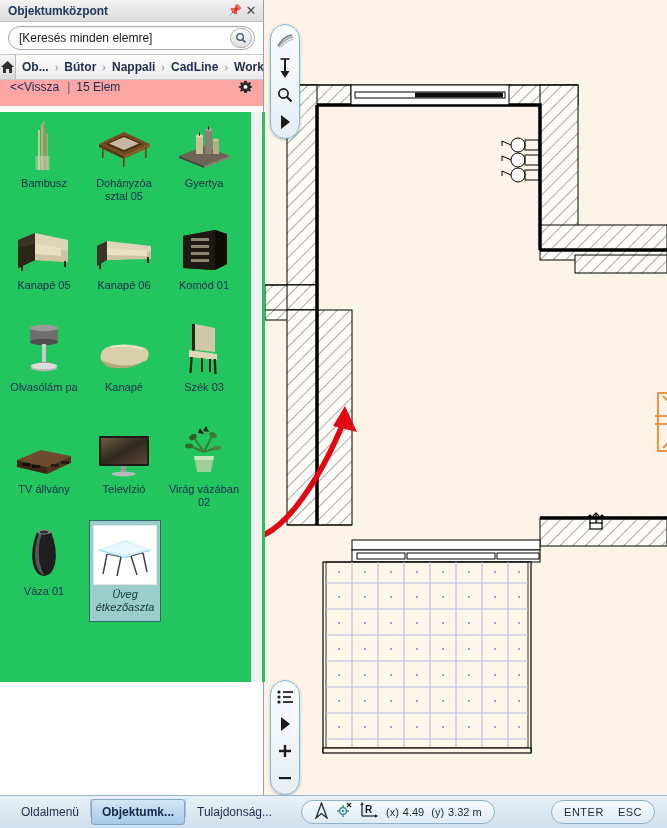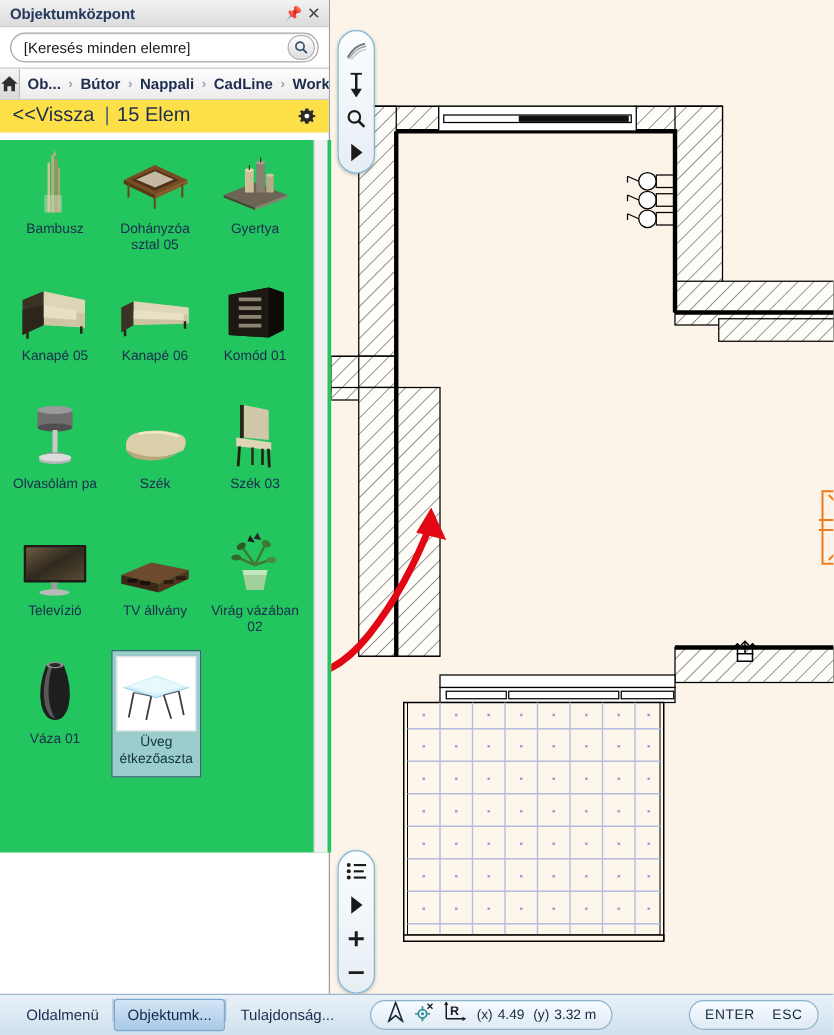--- a/index.html
+++ b/index.html
@@ -83,23 +83,23 @@
     font-size: 12px; color: #1c2d4f;
     padding: 0 6px; cursor: pointer; white-space: nowrap;
   }
   .crumb-sep {
     width: 9px; display: flex; align-items: center;
     color: #9aa4b5; font-size: 11px;
   }
 
   
   #info-row {
-    height: 26px; display: flex; align-items: center;
-    padding: 0 10px; font-size: 16px; color: #1c2d4f;
-    background: #fde047;
+    height: 26px; display: flex; align-items: flex-start;
+    padding: 0 10px; font-size: 12px; color: #1c2d4f;
+    background: #fca5a5;
   }
   #back-link { cursor: pointer; }
   #item-count { margin-left: 6px; }
   #gear-btn { margin-left: auto; cursor: pointer; display: flex; }
 
   
   #item-grid {
     position: absolute; left: 0; top: 112px;
     width: 284px; height: 570px;
     background: #22c55e;
@@ -125,21 +125,21 @@
   }
   .item-cell.selected .item-thumb {
     background: #fff; border: 1px solid #e4e4e4;
     width: 64px; height: 60px;
   }
   .item-label {
     font-size: 11px; color: #1c2d4f;
     text-align: center; line-height: 13px;
     margin-top: 3px; width: 74px;
   }
-  .item-cell.selected .item-label { color: #10333a; }
+  .item-cell.selected .item-label { color: #10333a; font-style: italic; }
 
   
   #grid-scroll {
     position: absolute; right: 1px; top: 112px;
     width: 11px; height: 570px;
     background: #f1f1f1; border-left: 1px solid #dcdcdc;
   }
   #grid-scroll .thumb {
     position: absolute; top: 0; left: 1px;
     width: 9px; height: 0px; background: #cdcdcd; border-radius: 2px;
@@ -182,21 +182,21 @@
   }
   #tabs { display: flex; align-items: flex-start; padding-left: 10px; gap: 0; }
   .tab {
     font-size: 12px; color: #1c2d4f;
     padding: 5px 10px; cursor: pointer;
     border: 1px solid transparent; border-radius: 3px;
   }
   .tab.active {
     background: linear-gradient(to bottom,#d3e6f6,#a8c9e6);
     border: 1px solid #7fa8cc;
-    color: #12284a; font-weight: normal;
+    color: #12284a; font-weight: bold;
   }
   .tab-sep { width: 1px; height: 18px; background: #a9bdd0; }
 
   #status-pill, #keys-pill {
     height: 24px; border-radius: 12px;
     background: linear-gradient(to bottom,#f6fbff,#dfeaf4);
     border: 1px solid #8fb3cd;
     display: flex; align-items: center;
     padding: 0 12px; gap: 7px;
   }
@@ -374,72 +374,72 @@
       </div>
 
       <div class="item-cell">
         <div class="item-thumb">
           <svg width="62" height="44" viewBox="0 0 62 44">
             <path d="M8 26 Q6 14 18 12 Q36 8 52 14 Q58 17 54 26 Q38 34 20 32 Q10 31 8 26 Z" fill="#d9cfa8"></path>
             <path d="M8 26 Q22 33 40 31 Q52 29 54 26 Q40 36 22 34 Q11 33 8 26 Z" fill="#b6a87c"></path>
             <path d="M18 13 Q34 10 50 15" fill="none" stroke="#efe7c8" stroke-width="2"></path>
           </svg>
         </div>
-        <div class="item-label">Szék</div>
+        <div class="item-label">Kanapé</div>
       </div>
 
       <div class="item-cell">
         <div class="item-thumb">
           <svg width="50" height="58" viewBox="0 0 50 58">
             <polygon points="16,4 36,8 36,32 16,30" fill="#cfc7a8"></polygon>
             <polygon points="13,4 16,4 16,30 13,32" fill="#2b2519"></polygon>
             <polygon points="10,30 38,34 38,40 10,37" fill="#ddd5b5"></polygon>
             <rect x="11" y="37" width="2.2" height="16" fill="#24200f" transform="rotate(4 12 45)"></rect>
             <rect x="35" y="39" width="2.2" height="15" fill="#24200f" transform="rotate(-3 36 46)"></rect>
             <rect x="22" y="38" width="2" height="14" fill="#2d2817"></rect>
             <rect x="30" y="39" width="2" height="13" fill="#201c10"></rect>
           </svg>
         </div>
         <div class="item-label">Szék 03</div>
       </div>
 
+
+      <div class="item-cell">
+        <div class="item-thumb">
+          <svg width="62" height="40" viewBox="0 0 62 40">
+            <polygon points="4,20 28,10 58,16 34,27" fill="#6e4a2e"></polygon>
+            <polygon points="4,20 34,27 34,34 4,27" fill="#3c2716"></polygon>
+            <polygon points="58,16 34,27 34,34 58,23" fill="#53351f"></polygon>
+            <rect x="9" y="23" width="8" height="3" fill="#1b1009"></rect>
+            <rect x="19" y="25" width="8" height="3" fill="#1b1009"></rect>
+            <rect x="38" y="24" width="8" height="3" fill="#2c1c10"></rect>
+            <rect x="48" y="21" width="8" height="3" fill="#2c1c10"></rect>
+          </svg>
+        </div>
+        <div class="item-label">TV állvány</div>
+      </div>
 
       <div class="item-cell">
         <div class="item-thumb">
           <svg width="60" height="50" viewBox="0 0 60 50">
             <rect x="5" y="6" width="50" height="30" rx="1" fill="#1e1b16"></rect>
             <rect x="7" y="8" width="46" height="26" fill="#4e4333"></rect>
             <rect x="7" y="8" width="46" height="26" fill="url(#tvg)"></rect>
             <defs>
                 <linearGradient id="tvg" x1="0" y1="0" x2="1" y2="1">
               <stop offset="0" stop-color="#6d5b40"></stop>
                   <stop offset="0.5" stop-color="#2f291f"></stop>
               <stop offset="1" stop-color="#594a34"></stop>
                 </linearGradient>
               </defs>
             <rect x="27" y="36" width="5" height="7" fill="#9a9a9a"></rect>
             <ellipse cx="29.5" cy="44" rx="12" ry="2.6" fill="#b9b9b9"></ellipse>
           </svg>
         </div>
         <div class="item-label">Televízió</div>
-      </div>
-
-      <div class="item-cell">
-        <div class="item-thumb">
-          <svg width="62" height="40" viewBox="0 0 62 40">
-            <polygon points="4,20 28,10 58,16 34,27" fill="#6e4a2e"></polygon>
-            <polygon points="4,20 34,27 34,34 4,27" fill="#3c2716"></polygon>
-            <polygon points="58,16 34,27 34,34 58,23" fill="#53351f"></polygon>
-            <rect x="9" y="23" width="8" height="3" fill="#1b1009"></rect>
-            <rect x="19" y="25" width="8" height="3" fill="#1b1009"></rect>
-            <rect x="38" y="24" width="8" height="3" fill="#2c1c10"></rect>
-            <rect x="48" y="21" width="8" height="3" fill="#2c1c10"></rect>
-          </svg>
-        </div>
-        <div class="item-label">TV állvány</div>
       </div>
 
       <div class="item-cell">
         <div class="item-thumb">
           <svg width="52" height="58" viewBox="0 0 52 58">
             <path d="M26 30 L16 16 M26 30 L34 14 M26 30 L12 24 M26 30 L38 26" stroke="#3f7a33" stroke-width="2" fill="none"></path>
             <ellipse cx="15" cy="15" rx="4" ry="2.6" fill="#2e5c26" transform="rotate(-30 15 15)"></ellipse>
             <ellipse cx="35" cy="13" rx="4" ry="2.6" fill="#3f7a33" transform="rotate(25 35 13)"></ellipse>
             <ellipse cx="11" cy="24" rx="4" ry="2.4" fill="#35682b"></ellipse>
             <ellipse cx="39" cy="26" rx="4" ry="2.4" fill="#4a8a3b"></ellipse>

